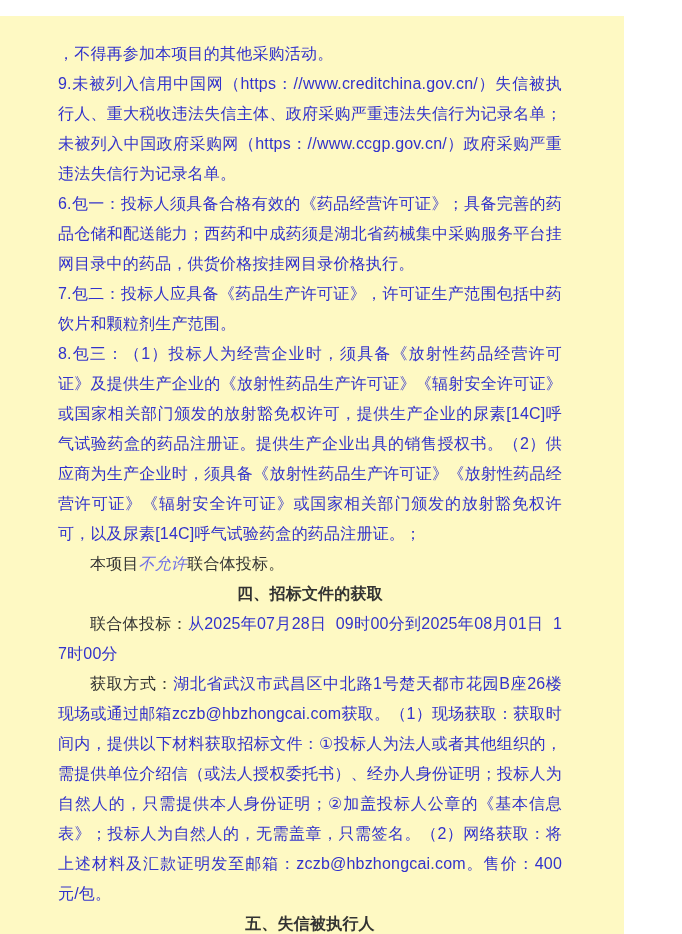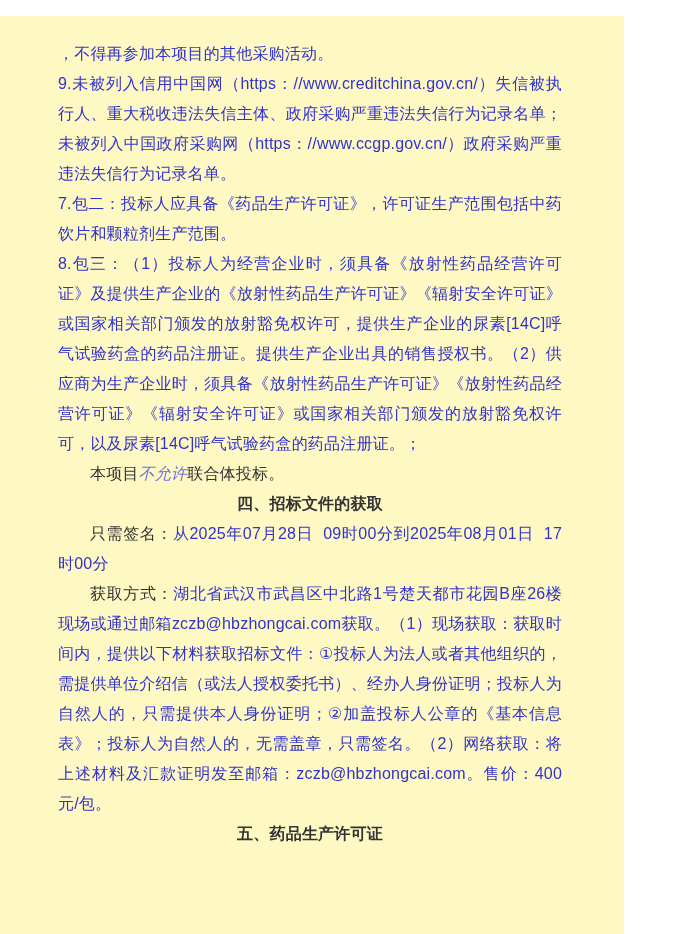--- a/index.html
+++ b/index.html
@@ -42,21 +42,22 @@
     text-align: center;
   }
 </style>
 </head>
 <body>
 
 <div class="page">
   <div class="doc-content">
       <p><span style="color: rgb(50, 50, 204);">，不得再参加本项目的其他采购活动。</span></p>
       <p><span style="color: rgb(50, 50, 204);">9.未被列入信用中国网（https：//www.creditchina.gov.cn/）失信被执行人、重大税收违法失信主体、政府采购严重违法失信行为记录名单；未被列入中国政府采购网（https：//www.ccgp.gov.cn/）政府采购严重违法失信行为记录名单。</span></p>
+      <p><span style="color: rgb(50, 50, 204);">6.包一：投标人须具备合格有效的《药品经营许可证》；具备完善的药品仓储和配送能力；西药和中成药须是湖北省药械集中采购服务平台挂网目录中的药品，供货价格按挂网目录价格执行。</span></p>
       <p><span style="color: rgb(50, 50, 204);">7.包二：投标人应具备《药品生产许可证》，许可证生产范围包括中药饮片和颗粒剂生产范围。</span></p>
       <p><span style="color: rgb(50, 50, 204);">8.包三：（1）投标人为经营企业时，须具备《放射性药品经营许可证》及提供生产企业的《放射性药品生产许可证》《辐射安全许可证》或国家相关部门颁发的放射豁免权许可，提供生产企业的尿素[14C]呼气试验药盒的药品注册证。提供生产企业出具的销售授权书。（2）供应商为生产企业时，须具备《放射性药品生产许可证》《放射性药品经营许可证》《辐射安全许可证》或国家相关部门颁发的放射豁免权许可，以及尿素[14C]呼气试验药盒的药品注册证。；</span></p>
       <p class="indent"><span style="color: rgb(51, 51, 51);">本项目</span><span style="color: rgb(111, 111, 232); font-style: italic;">不允许</span><span style="color: rgb(51, 51, 51);">联合体投标。</span></p>
       <p class="heading"><span style="color: rgb(51, 51, 51); font-weight: bold;">四、招标文件的获取</span></p>
-      <p class="indent"><span style="color: rgb(51, 51, 51);">只需签名：</span><span style="color: rgb(50, 50, 204);">从2025年07月28日  09时00分到2025年08月01日  17时00分</span></p>
+      <p class="indent"><span style="color: rgb(51, 51, 51);">联合体投标：</span><span style="color: rgb(50, 50, 204);">从2025年07月28日  09时00分到2025年08月01日  17时00分</span></p>
       <p class="indent"><span style="color: rgb(51, 51, 51);">获取方式：</span><span style="color: rgb(50, 50, 204);">湖北省武汉市武昌区中北路1号楚天都市花园B座26楼现场或通过邮箱</span><span style="color: rgb(50, 50, 204);">zczb@hbzhongcai.com</span><span style="color: rgb(50, 50, 204);">获取。（1）现场获取：获取时间内，提供以下材料获取招标文件：①投标人为法人或者其他组织的，需提供单位介绍信（或法人授权委托书）、经办人身份证明；投标人为自然人的，只需提供本人身份证明；②加盖投标人公章的《基本信息表》；投标人为自然人的，无需盖章，只需签名。（2）网络获取：将上述材料及汇款证明发至邮箱：</span><span style="color: rgb(50, 50, 204);">zczb@hbzhongcai.com</span><span style="color: rgb(50, 50, 204);">。售价：400元/包。</span></p>
-      <p class="heading"><span style="color: rgb(51, 51, 51); font-weight: bold;">五、药品生产许可证</span></p>
+      <p class="heading"><span style="color: rgb(51, 51, 51); font-weight: bold;">五、失信被执行人</span></p>
     </div>
 </div>
 
 </body></html>

